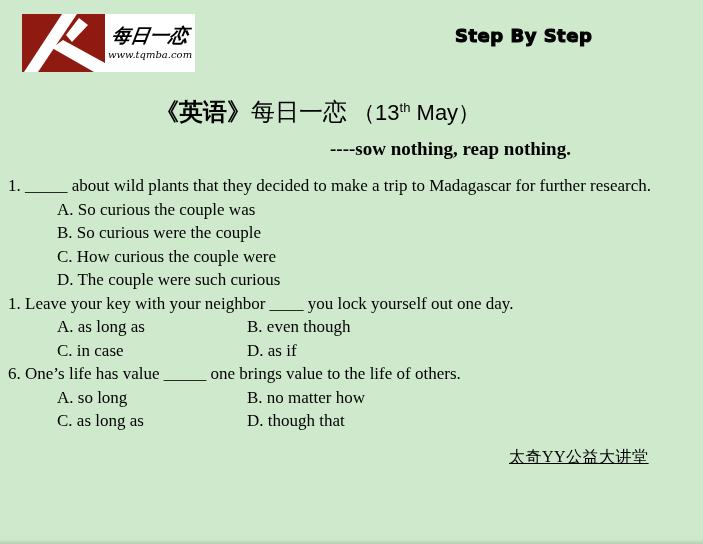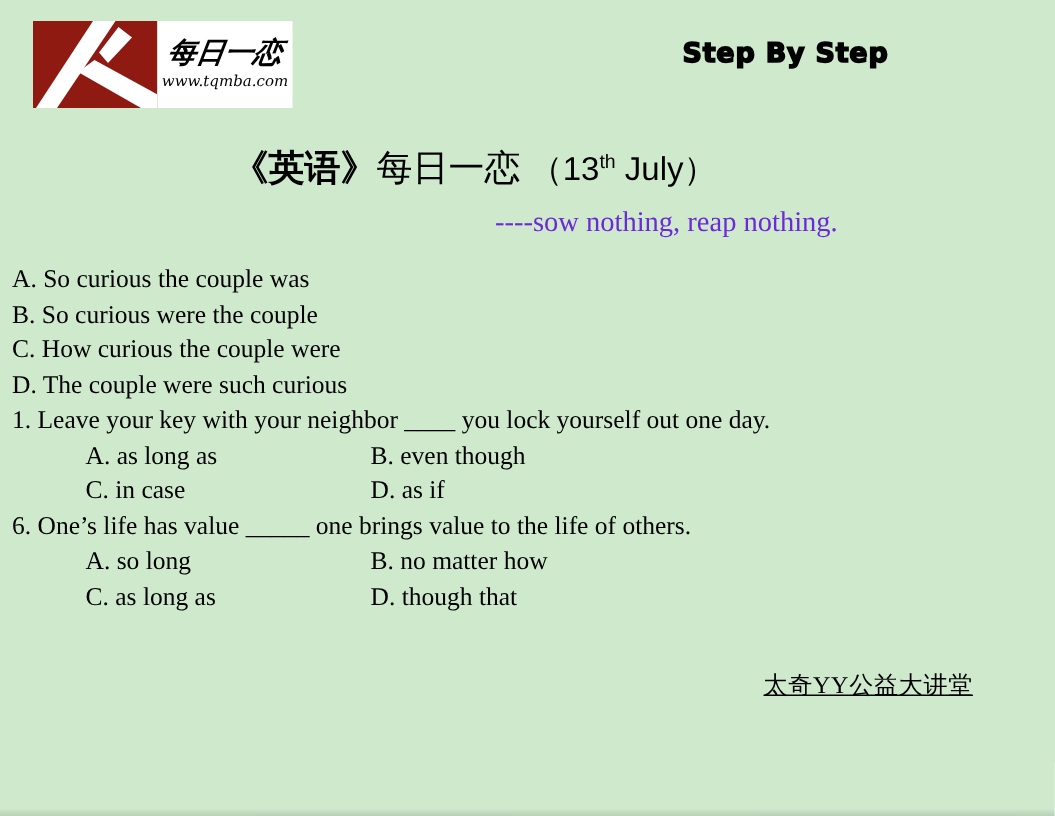--- a/index.html
+++ b/index.html
@@ -48,31 +48,31 @@
     position:absolute; left:155px; top:96px;
     font-size:24px; white-space:nowrap;
   }
   .title .book { font-weight:bold; }
   .title .date { font-family:"Liberation Sans", sans-serif; font-size:22px; }
   .title .date sup { font-size:13px; }
 
   
   .motto {
     position:absolute; left:330px; top:138px;
-    font-size:19px; font-weight:normal; color:#6d28d9; white-space:nowrap;
+    font-size:19px; font-weight:bold; color:#000000; white-space:nowrap;
   }
 
   
   .questions {
     position:absolute; left:8px; top:174px; width:651px;
     font-size:17px; line-height:23.5px;
   }
   .q-text { margin:0; }
   .q-text.justify { text-align:justify; }
-  .options-list { }
+  .options-list { margin-left:49px; }
   .options-grid {
     display:grid; grid-template-columns:190px auto; margin-left:49px;
   }
   .option { white-space:nowrap; }
 
   
   .footer {
     position:absolute; left:509px; top:447px;
     font-size:16px; letter-spacing:0.5px; white-space:nowrap;text-decoration:underline;
   }
@@ -91,28 +91,29 @@
     </svg>
     <div class="logo-right">
       <div class="logo-calligraphy">每日一恋</div>
       <div class="logo-url">www.tqmba.com</div>
     </div>
   </div>
 
   <div class="slogan">Step By Step</div>
 
   <div class="title">
-    <span class="book">《英语》</span><span>每日一恋</span><span class="date"><span> （13</span><sup>th</sup><span> July）</span></span>
+    <span class="book">《英语》</span><span>每日一恋</span><span class="date"><span> （13</span><sup>th</sup><span> May）</span></span>
   </div>
 
   <div class="motto">----sow nothing, reap nothing.</div>
 
   <div class="questions">
 
     <div>
+      <p class="q-text justify">1. _____ about wild plants that they decided to make a trip to Madagascar for further research.</p>
       <div class="options-list">
         <div class="option">A. So curious the couple was</div>
         <div class="option">B. So curious were the couple</div>
         <div class="option">C. How curious the couple were</div>
         <div class="option">D. The couple were such curious</div>
       </div>
     </div>
 
     <div>
       <p class="q-text">1. Leave your key with your neighbor ____ you lock yourself out one day.</p>

